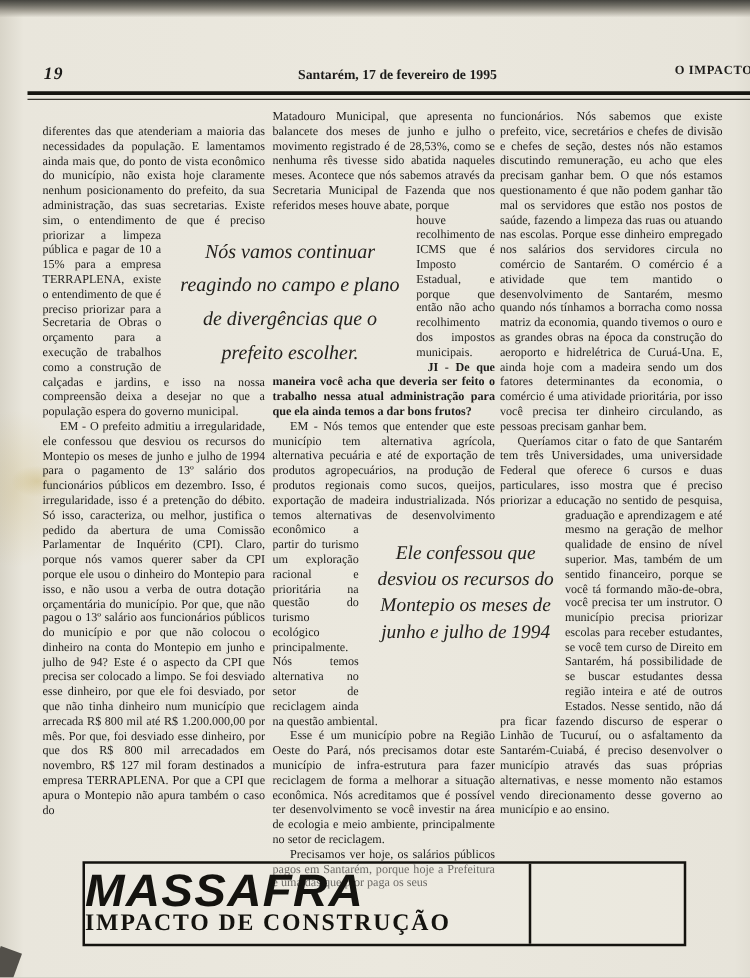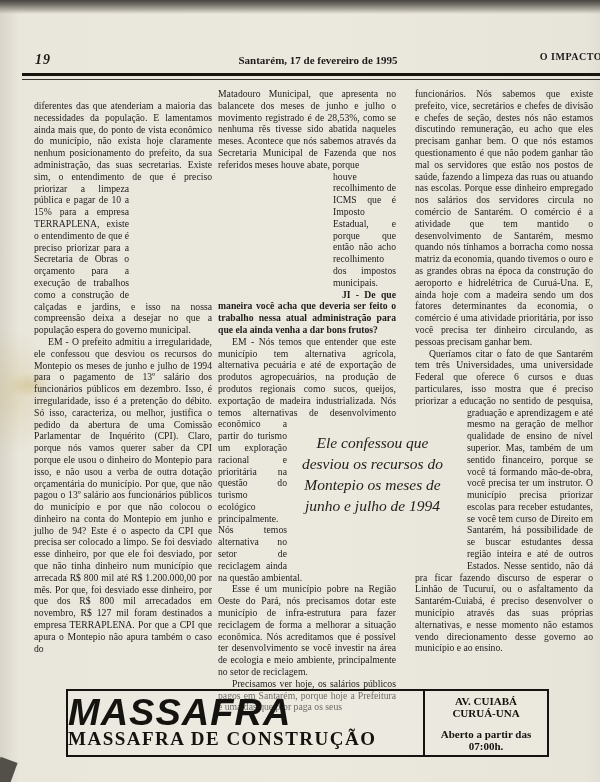--- a/index.html
+++ b/index.html
@@ -19,21 +19,21 @@
   .corner-mark{position:absolute;left:-5px;bottom:-7px;width:18px;height:30px;background:#53504a;transform:rotate(20deg);}
 
   .header{position:absolute;top:49px;left:30px;right:26px;height:24px;}
   .pagenum{position:absolute;left:5px;top:3px;font-weight:bold;font-style:italic;font-size:14px;letter-spacing:1px;}
   .dateline{position:absolute;left:0;right:0;top:5px;text-align:center;font-weight:bold;font-size:11px;}
   .masthead{position:absolute;right:4px;top:2px;font-weight:bold;font-size:10px;letter-spacing:.5px;}
   .rule1{position:absolute;top:73px;left:22px;right:18px;height:2.5px;background:#15140f;}
   .rule2{position:absolute;top:79px;left:22px;right:18px;height:1.2px;background:#35332c;}
 
   .col{position:absolute;top:88px;width:178px;font-size:9.7px;line-height:11.8px;text-align:justify;}
-  .c1{left:34px;margin-top:12px;} .c2{left:218px;} .c3{left:415px;font-family:Liberation Serif, serif;}
+  .c1{left:34px;margin-top:12px;} .c2{left:218px;} .c3{left:400px;font-family:Liberation Serif, serif;}
   .col p{margin:0;padding:0;}
   .q{font-weight:bold;text-indent:14px;}
   .ind{text-indent:14px;}
   .fl{display:block;}
   .fr{float:right;margin-left:5px;}
   .fll{float:left;margin-right:5px;}
 
   .pq{position:absolute;font-style:italic;text-align:center;color:#24221e;}
   .pq1{left:144px;top:188px;width:176px;font-size:16px;line-height:27px;}
   .pq2{left:297px;top:432px;width:151px;font-size:15.5px;line-height:21px;text-align:center;}
@@ -64,39 +64,35 @@
 
   <div class="col c1">
     <p><span>diferentes das que atenderiam a maioria das necessidades da população. E lamentamos ainda mais que, do ponto de vista econômico do município, não exista hoje claramente nenhum posicionamento do prefeito, da sua administração, das suas secretarias. Existe sim, o entendimento de que é </span><span class="fl fr" style="width:78px;height:114px"></span><span>preciso priorizar a limpeza pública e pagar de 10 a 15% para a empresa TERRAPLENA, existe o entendimento de que é preciso priorizar para a Secretaria de Obras o orçamento para a execução de trabalhos como a construção de calçadas e jardins, e isso na nossa compreensão deixa a desejar no que a população espera do governo municipal.</span></p>
     <p class="ind">EM - O prefeito admitiu a irregularidade, ele confessou que desviou os recursos do Montepio os meses de junho e julho de 1994 para o pagamento de 13º salário dos funcionários públicos em dezembro. Isso, é irregularidade, isso é a pretenção do débito. Só isso, caracteriza, ou melhor, justifica o pedido da abertura de uma Comissão Parlamentar de Inquérito (CPI). Claro, porque nós vamos querer saber da CPI porque ele usou o dinheiro do Montepio para isso, e não usou a verba de outra dotação orçamentária do município. Por que, que não pagou o 13º salário aos funcionários públicos do município e por que não colocou o dinheiro na conta do Montepio em junho e julho de 94? Este é o aspecto da CPI que precisa ser colocado a limpo. Se foi desviado esse dinheiro, por que ele foi desviado, por que não tinha dinheiro num município que arrecada R$ 800 mil até R$ 1.200.000,00 por mês. Por que, foi desviado esse dinheiro, por que dos R$ 800 mil arrecadados em novembro, R$ 127 mil foram destinados a empresa TERRAPLENA. Por que a CPI que apura o Montepio não apura também o caso do</p>
   </div>
 
   <div class="col c2">
     <p>Matadouro Municipal, que apresenta no balancete dos meses de junho e julho o movimento registrado é de 28,53%, como se nenhuma rês tivesse sido abatida naqueles meses. Acontece que nós sabemos através da Secretaria Municipal de Fazenda que nos referidos meses houve abate, porque</p>
     <span class="fl fll" style="width:110px;height:124px"></span>
     <p>houve recolhimento de ICMS que é Imposto Estadual, e porque que então não acho recolhimento dos impostos municipais.</p>
-    <p class="q" style="text-indent:9px">JI - De que maneira você acha que deveria ser feito o trabalho nessa atual administração para que ela ainda venha a dar bons frutos?</p>
+    <p class="q" style="text-indent:9px">JI - De que maneira você acha que deveria ser feito o trabalho nessa atual administração para que ela ainda temos a dar bons frutos?</p>
     <p class="ind"><span>EM - Nós temos que entender que este município tem alternativa agrícola, alternativa pecuária e até de exportação de produtos agropecuários, na produção de produtos regionais como sucos, queijos, exportação de madeira industrializada. Nós temos alternativas de desenvolvimento </span><span class="fl fr" style="width:104px;height:146px"></span><span>econômico a partir do turismo um exploração racional e prioritária na questão do turismo ecológico principalmente. Nós temos alternativa no setor de reciclagem ainda na questão ambiental.</span></p>
     <p class="ind">Esse é um município pobre na Região Oeste do Pará, nós precisamos dotar este município de infra-estrutura para fazer reciclagem de forma a melhorar a situação econômica. Nós acreditamos que é possível ter desenvolvimento se você investir na área de ecologia e meio ambiente, principalmente no setor de reciclagem.</p>
     <p class="ind">Precisamos ver hoje, os salários públicos pagos em Santarém, porque hoje a Prefeitura é uma das que pior paga os seus</p>
   </div>
 
   <div class="col c3">
     <p>funcionários. Nós sabemos que existe prefeito, vice, secretários e chefes de divisão e chefes de seção, destes nós não estamos discutindo remuneração, eu acho que eles precisam ganhar bem. O que nós estamos questionamento é que não podem ganhar tão mal os servidores que estão nos postos de saúde, fazendo a limpeza das ruas ou atuando nas escolas. Porque esse dinheiro empregado nos salários dos servidores circula no comércio de Santarém. O comércio é a atividade que tem mantido o desenvolvimento de Santarém, mesmo quando nós tínhamos a borracha como nossa matriz da economia, quando tivemos o ouro e as grandes obras na época da construção do aeroporto e hidrelétrica de Curuá-Una. E, ainda hoje com a madeira sendo um dos fatores determinantes da economia, o comércio é uma atividade prioritária, por isso você precisa ter dinheiro circulando, as pessoas precisam ganhar bem.</p>
     <p class="ind"><span>Queríamos citar o fato de que Santarém tem três Universidades, uma universidade Federal que oferece 6 cursos e duas particulares, isso mostra que é preciso priorizar a educação no sentido de pesqui</span><span class="fl fll" style="width:47px;height:164px"></span><span>sa, graduação e aprendizagem e até mesmo na geração de melhor qualidade de ensino de nível superior. Mas, também de um sentido financeiro, porque se você tá formando mão-de-obra, você precisa ter um instrutor. O município precisa priorizar escolas para receber estudantes, se você tem curso de Direito em Santarém, há possibilidade de se buscar estudantes dessa região inteira e até de outros Estados. Nesse sentido, não dá pra ficar fazendo discurso de esperar o Linhão de Tucuruí, ou o asfaltamento da Santarém-Cuiabá, é preciso desenvolver o município através das suas próprias alternativas, e nesse momento não estamos vendo direcionamento desse governo ao município e ao ensino.</span></p>
   </div>
 
+  <div class="pq pq1">Nós vamos continuar reagindo no campo e plano de divergências que o prefeito escolher.</div>
   <div class="pq pq2">Ele confessou que desviou os recursos do Montepio os meses de junho e julho de 1994</div>
 
   <div class="ad">
     <div class="ad-left">
       <div class="ad-brand">MASSAFRA</div>
-      <div class="ad-tagline">MASSAFRA DE CONSTRUÇÃO</div>
-    </div>
-    <div class="ad-right">
-      <div class="ad-addr">AV. CUIABÁ</div>
-      <div class="ad-addr">CURUÁ-UNA</div>
-      <div class="ad-hours">Aberto a partir das 07:00h.</div>
+      <div class="ad-tagline">IMPACTO DE CONSTRUÇÃO</div>
     </div>
   </div>
 
   <div class="corner-mark"></div>
 </div>
 
 </body></html>

